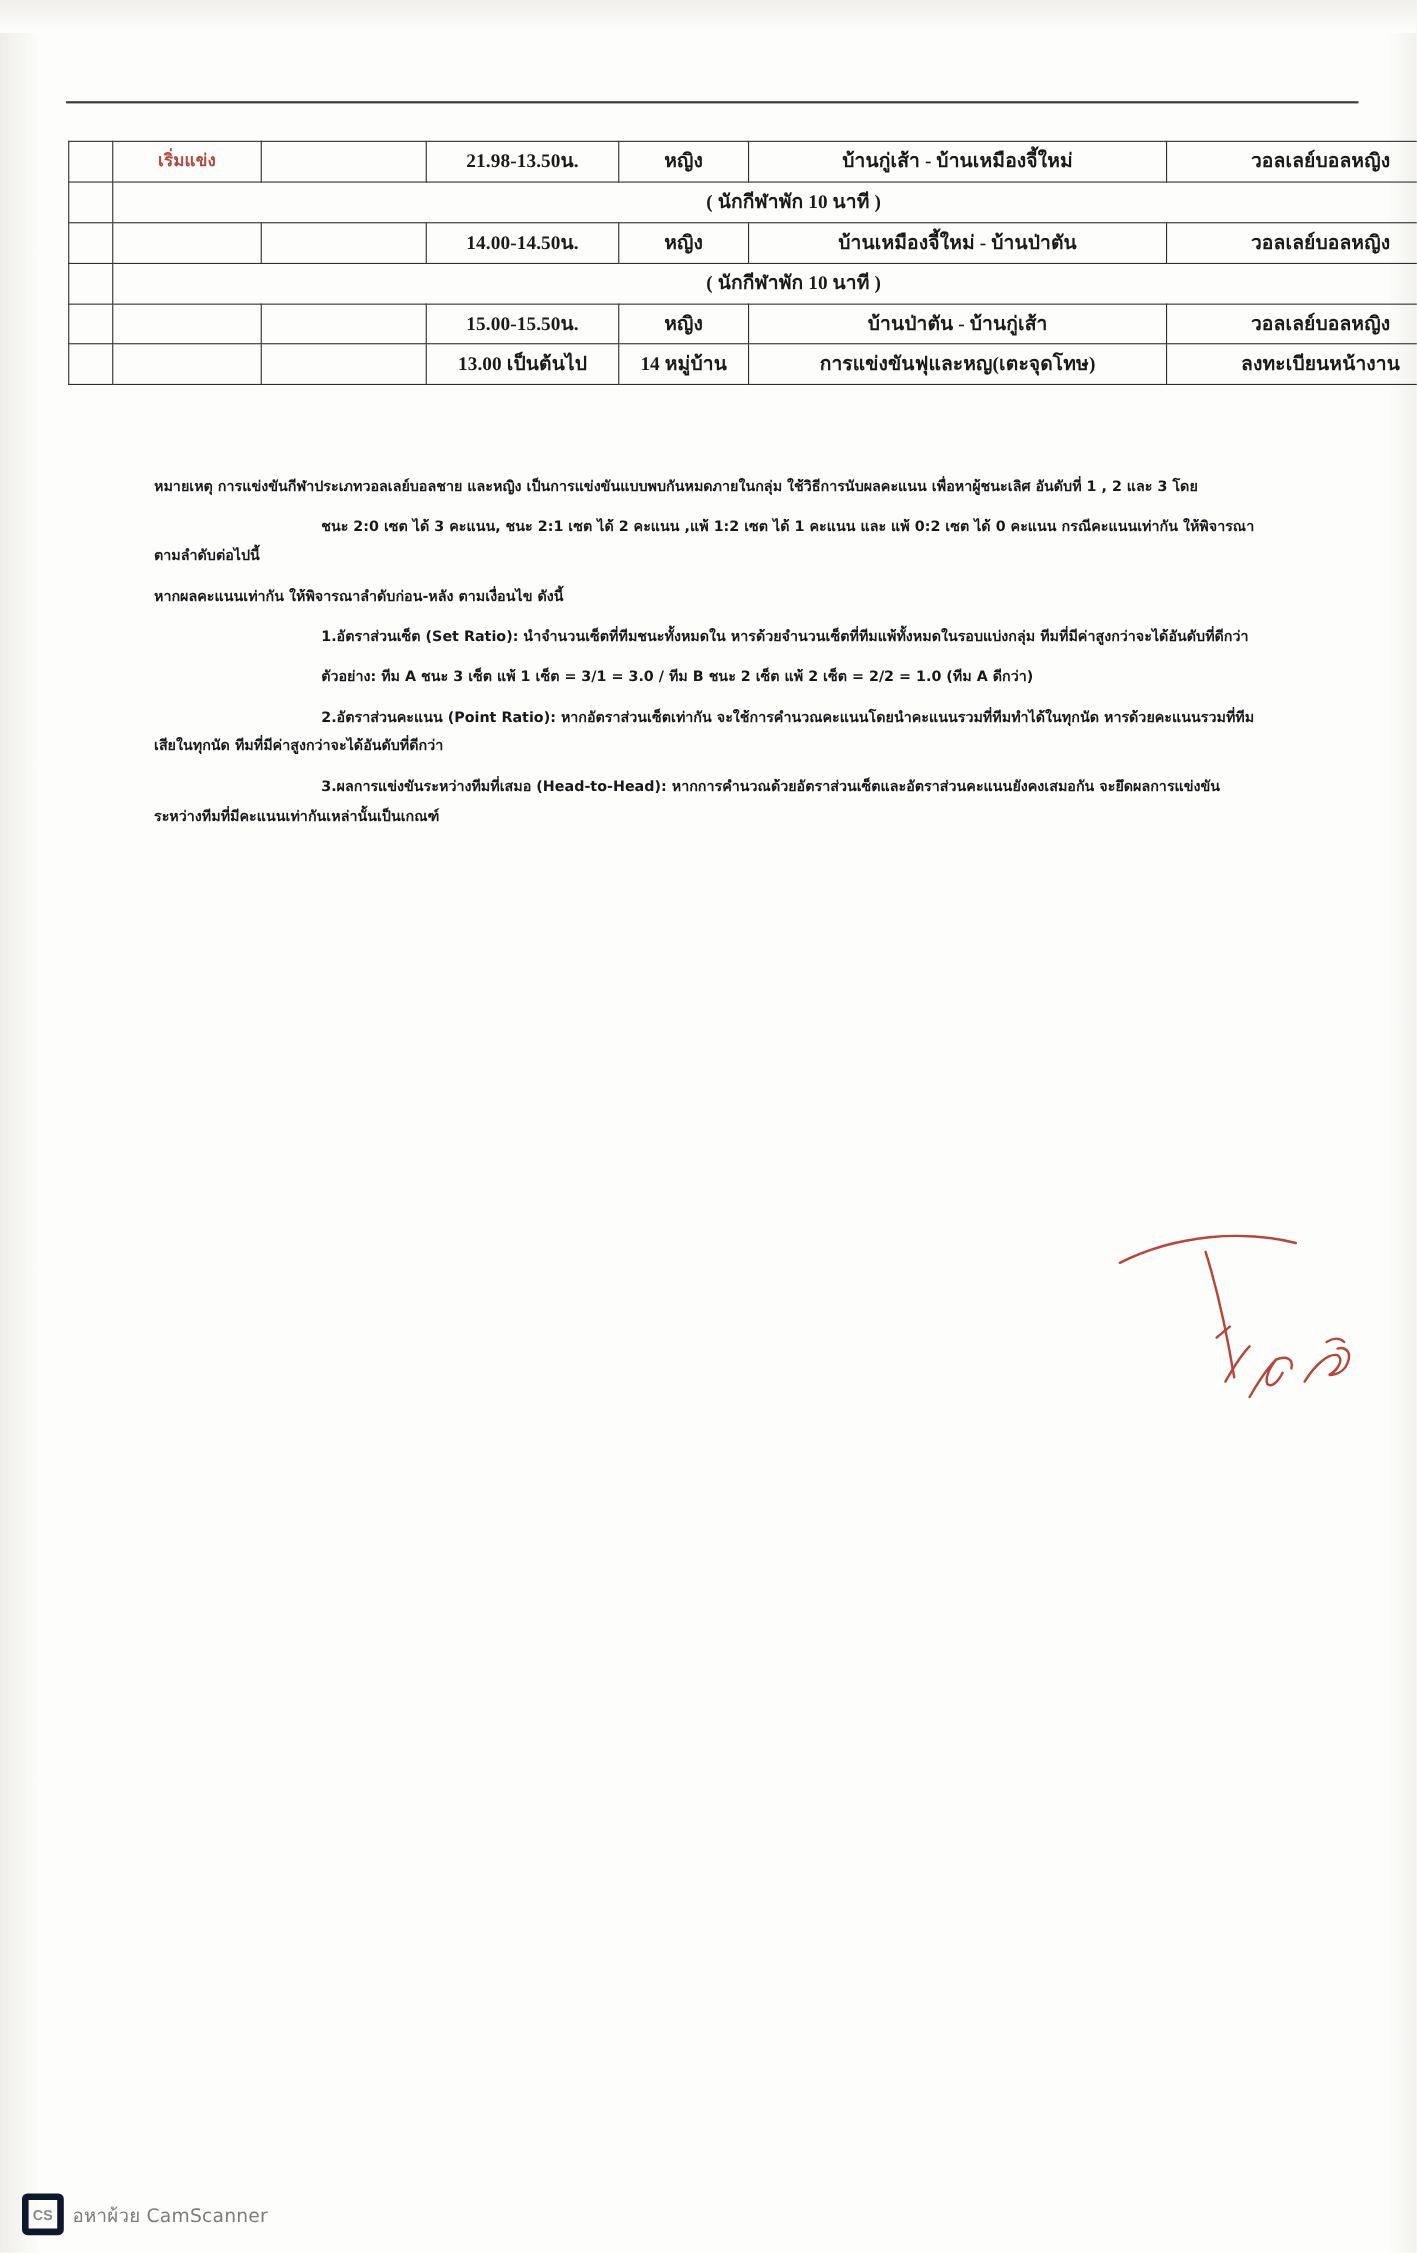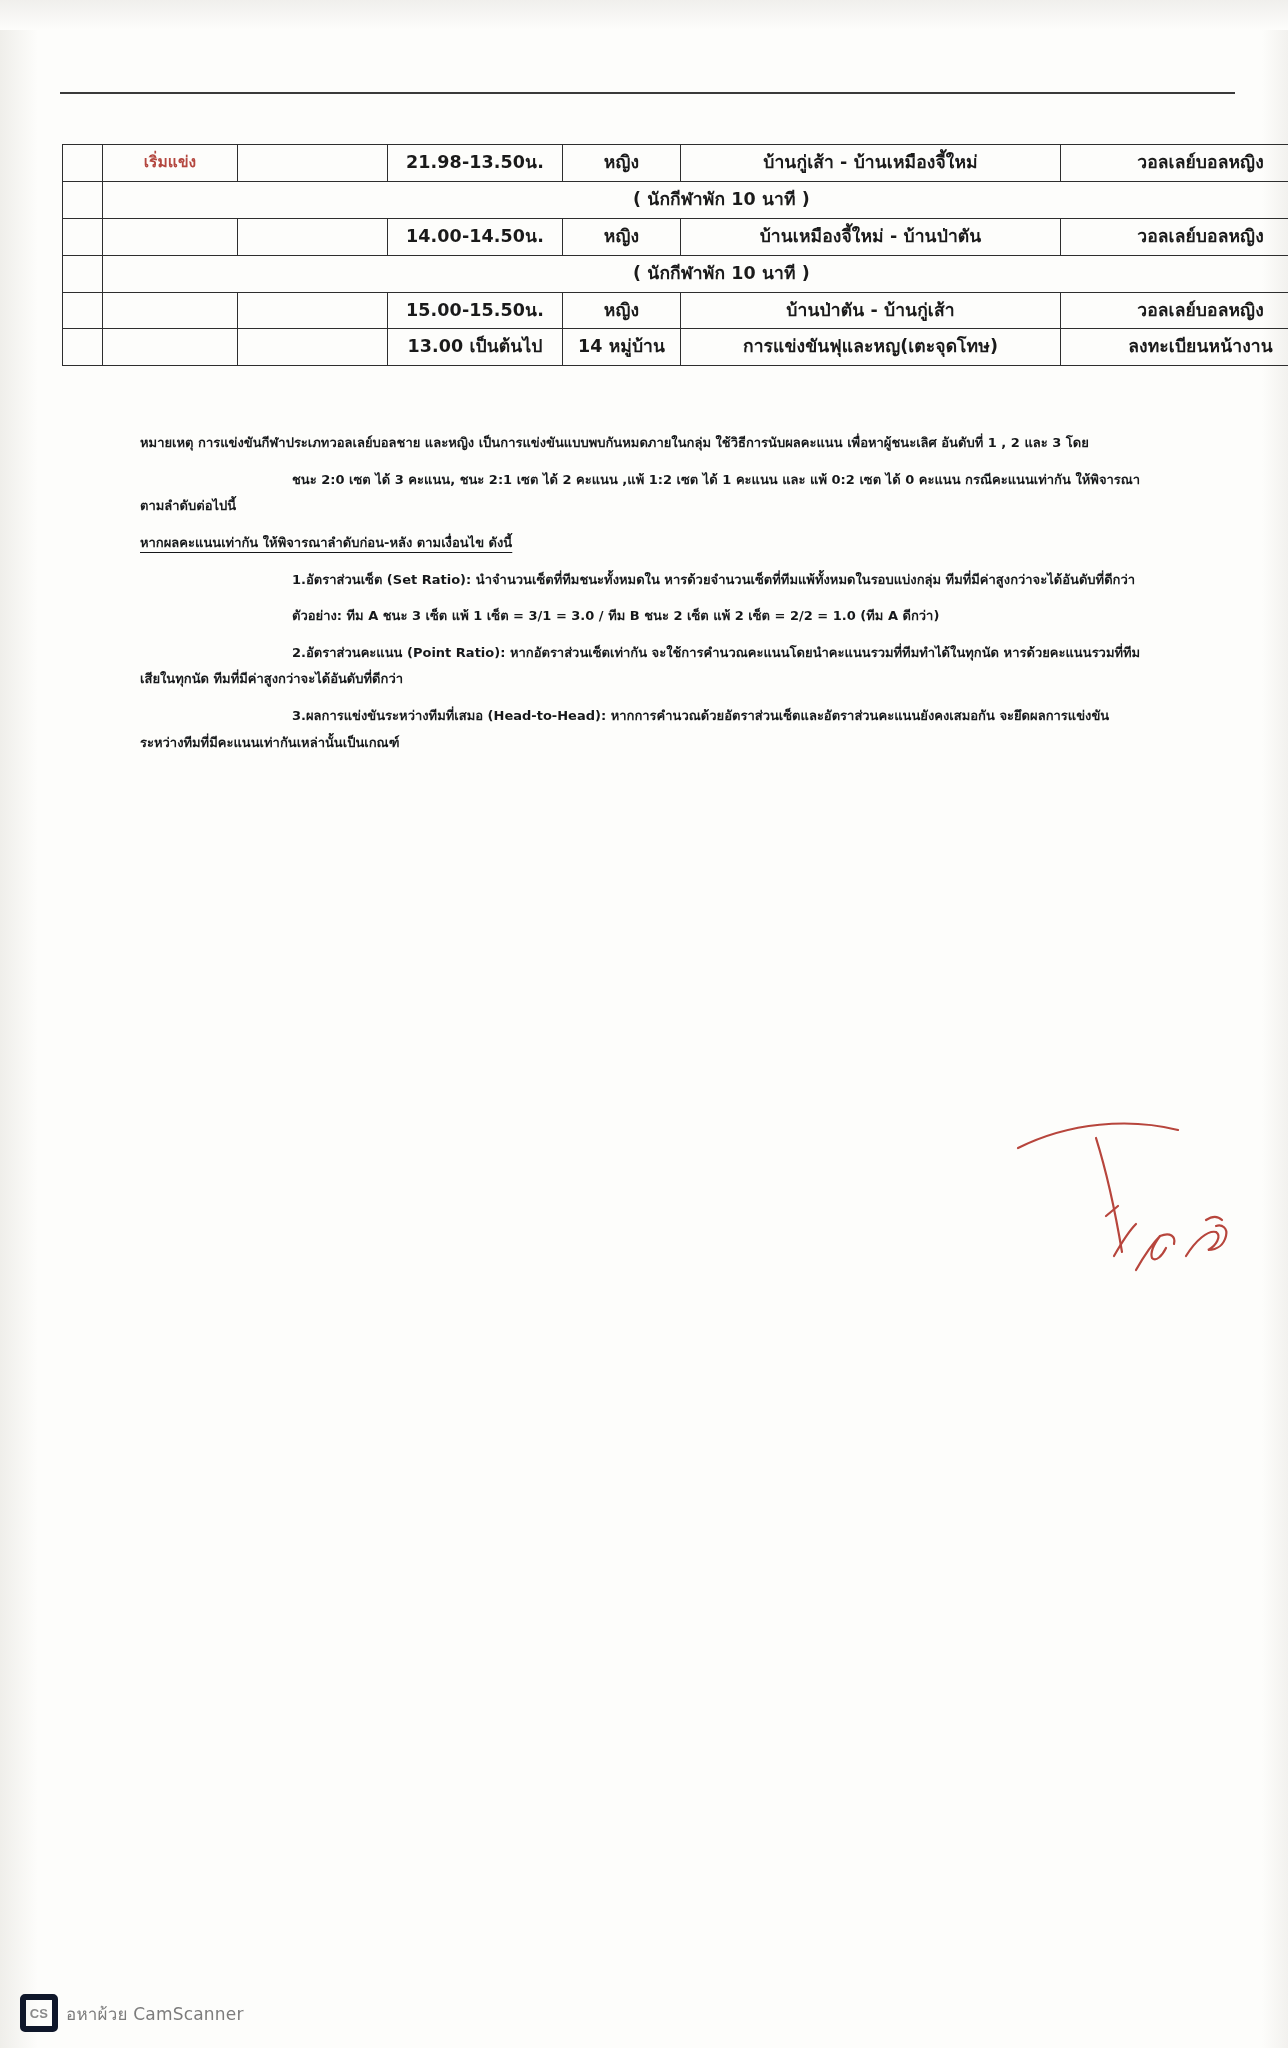--- a/index.html
+++ b/index.html
@@ -47,22 +47,23 @@
     top: 92px;
     width: 1175px;
     height: 2px;
     background: #3a3a3a;
   }
 
   
   .sched-wrap {
     position: absolute;
     left: 62px;
-    top: 144px;
+    top: 128px;
     width: 1163px;
+    font-family: Liberation Serif, serif;
   }
   table.sched {
     border-collapse: collapse;
     width: 100%;
     table-layout: fixed;
     font-size: 17.5px;
     font-weight: bold;
   }
   table.sched td {
     border: 1.6px solid #2e2e2e;
@@ -93,21 +94,20 @@
     font-size: 13px;
     line-height: 2.05;
     color: #16181a;
     font-weight: 600;
   }
   .body-text p {
     margin: 0 0 10px 0;
   }
   .p-indent { text-indent: 152px; }
   .underline-head {
-    text-decoration: underline;
     text-underline-offset: 5px;
   }
 
   
   .signature {
     position: absolute;
     left: 1010px;
     top: 1120px;
     width: 230px;
     height: 170px;

